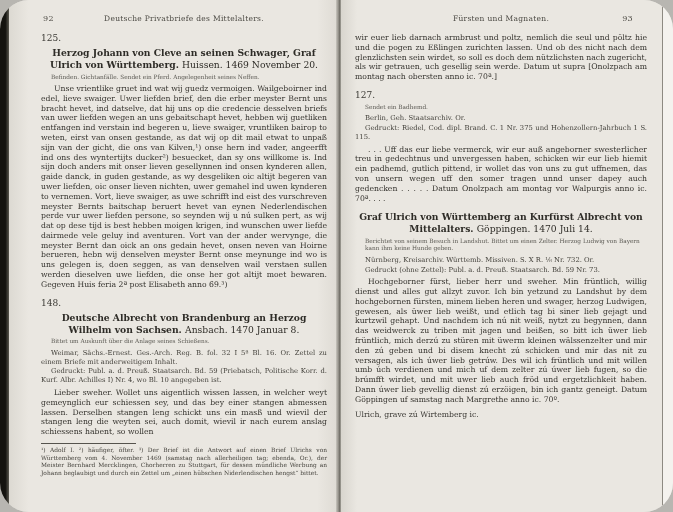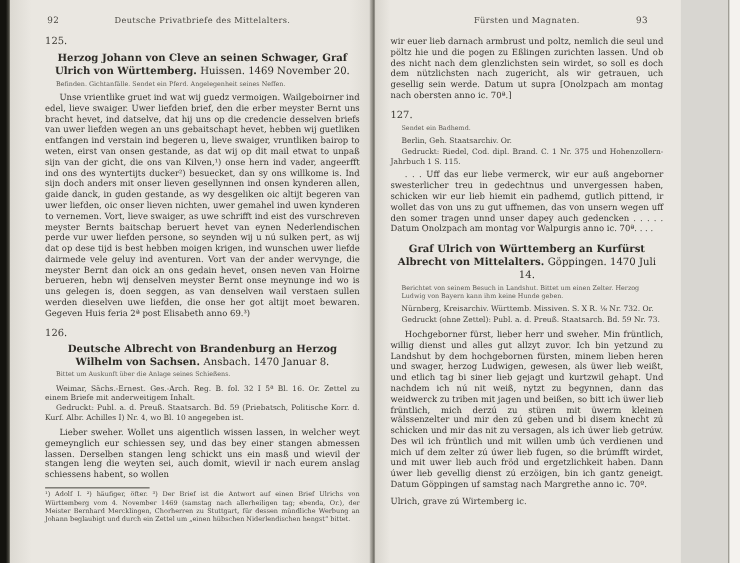--- a/index.html
+++ b/index.html
@@ -1,30 +1,30 @@
 <!DOCTYPE html>
 <html><head>
 <meta charset="utf-8">
 <style>
   html,body { margin:0; padding:0; background:#b8b6b1; }
   .scan {
     position:relative; width:673px; height:512px; overflow:hidden;
-    background:#d8d6d1; font-family:"DejaVu Serif", serif; color:#3a3833;
+    background:#d8d6d1; font-family:"DejaVu Serif", serif; color:#3a3833;border-radius:29px;
   }
   .edge-left {
     position:absolute; left:0; top:0; width:9px; height:512px;
     background:linear-gradient(90deg,#14130f 0%,#14130f 60%,#5a584f 100%);
   }
   .page {
     position:absolute; top:0; height:512px; background:#eae7e1;
     box-sizing:border-box;
   }
   .page-left  { left:9px;  width:328px; padding:14px 10px 0 32px;
     background:linear-gradient(90deg,#dcd9d2 0%, #eae7e1 6%, #eae7e1 94%, #dedbd4 100%); }
-  .page-right { left:341px; width:278px; padding:14px 16px 0 14px;
+  .page-right { left:341px; width:322px; padding:14px 16px 0 14px;
     background:linear-gradient(90deg,#d8d5ce 0%, #eae7e1 5%, #eae7e1 100%); }
   .gutter {
     position:absolute; left:336px; top:0; width:6px; height:512px;
     background:linear-gradient(90deg,#c9c6bf 0%, #8d8a82 45%, #6f6d65 55%, #c2bfb8 100%);
   }
   .edge-right {
     position:absolute; right:0; top:0; width:10px; height:512px;
     background:#f4f2ee; border-left:1px solid #8d8a82;
   }
   .running-head { position:relative; text-align:center; font-size:7.5px;
@@ -63,21 +63,21 @@
       <div class="letter-no">125.</div>
       <div class="letter-head">
         <span>Herzog Johann von Cleve an seinen Schwager, Graf Ulrich von Württemberg.</span>
         <span class="hp">Huissen. 1469 November 20.</span>
       </div>
       <div class="regest">Befinden. Gichtanfälle. Sendet ein Pferd. Angelegenheit seines Neffen.</div>
       <div class="body-text">Unse vrientlike gruet ind wat wij guedz vermoigen. Wailgeboirner ind edel, lieve swaiger. Uwer liefden brief, den die erber meyster Bernt uns bracht hevet, ind datselve, dat hij uns op die credencie desselven briefs van uwer liefden wegen an uns gebaitschapt hevet, hebben wij guetliken entfangen ind verstain ind begeren u, lieve swaiger, vruntliken bairop to weten, eirst van onsen gestande, as dat wij op dit mail etwat to unpaß sijn van der gicht, die ons van Kilven,¹) onse hern ind vader, angeerfft ind ons des wyntertijts ducker²) besuecket, dan sy ons willkome is. Ind sijn doch anders mit onser lieven gesellynnen ind onsen kynderen allen, gaide danck, in guden gestande, as wy desgeliken oic altijt begeren van uwer liefden, oic onser lieven nichten, uwer gemahel ind uwen kynderen to vernemen. Vort, lieve swaiger, as uwe schrifft ind eist des vurschreven meyster Bernts baitschap beruert hevet van eynen Nederlendischen perde vur uwer liefden persone, so seynden wij u nú sulken pert, as wij dat op dese tijd is best hebben moigen krigen, ind wunschen uwer liefde dairmede vele geluy ind aventuren. Vort van der ander wervynge, die meyster Bernt dan oick an ons gedain hevet, onsen neven van Hoirne berueren, hebn wij denselven meyster Bernt onse meynunge ind wo is uns gelegen is, doen seggen, as van denselven wail verstaen sullen werden dieselven uwe liefden, die onse her got altijt moet bewaren. Gegeven Huis feria 2ª post Elisabeth anno 69.³)</div>
     </div>
 
     <div class="sp">
-      <div class="letter-no">126.</div>
+      <div class="letter-no">148.</div>
       <div class="letter-head">
         <span>Deutsche Albrecht von Brandenburg an Herzog Wilhelm von Sachsen.</span>
         <span class="hp">Ansbach. 1470 Januar 8.</span>
       </div>
       <div class="regest">Bittet um Auskunft über die Anlage seines Schießens.</div>
       <div class="source">Weimar, Sächs.-Ernest. Ges.-Arch. Reg. B. fol. 32 I 5ª Bl. 16. Or. Zettel zu einem Briefe mit anderweitigem Inhalt.</div>
       <div class="source">Gedruckt: Publ. a. d. Preuß. Staatsarch. Bd. 59 (Priebatsch, Politische Korr. d. Kurf. Albr. Achilles I) Nr. 4, wo Bl. 10 angegeben ist.</div>
       <div class="body-text">Lieber sweher. Wollet uns aigentlich wissen lassen, in welcher weyt gemeynglich eur schiessen sey, und das bey einer stangen abmessen lassen. Derselben stangen leng schickt uns ein masß und wievil der stangen leng die weyten sei, auch domit, wievil ir nach eurem anslag schiessens habent, so wollen</div>
     </div>
 

